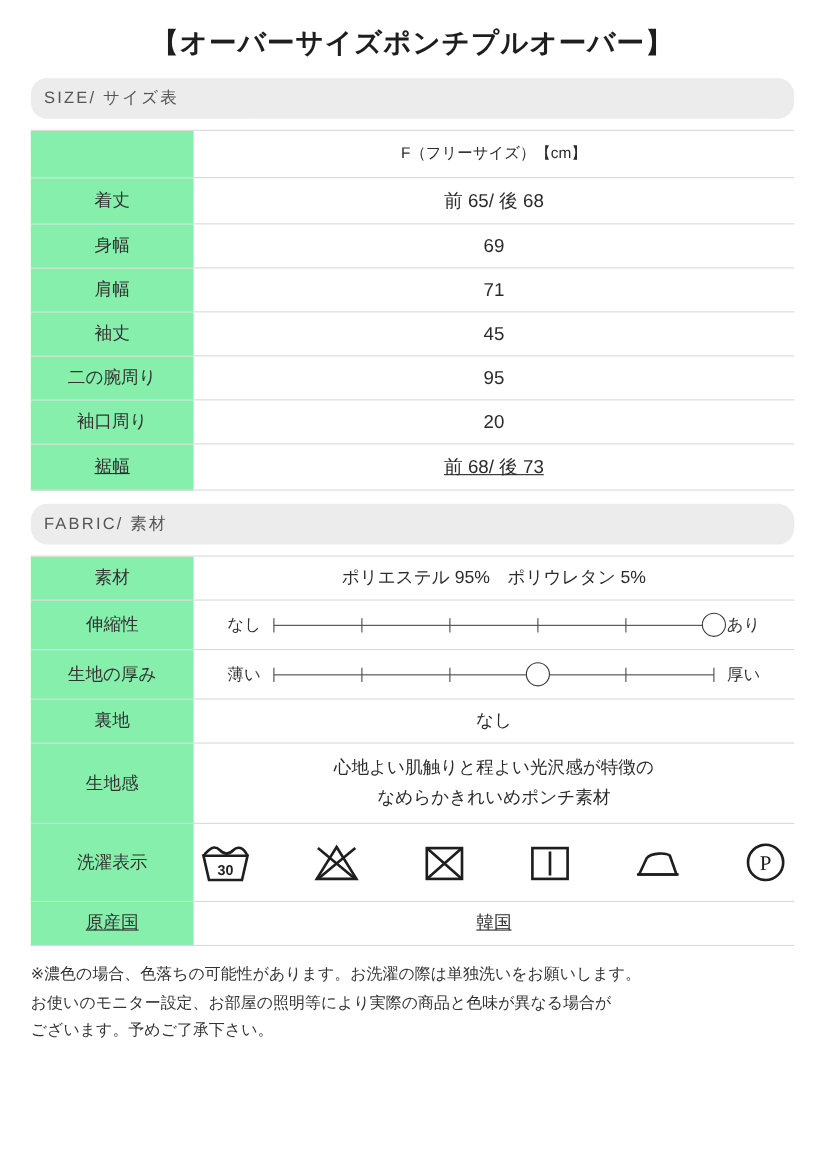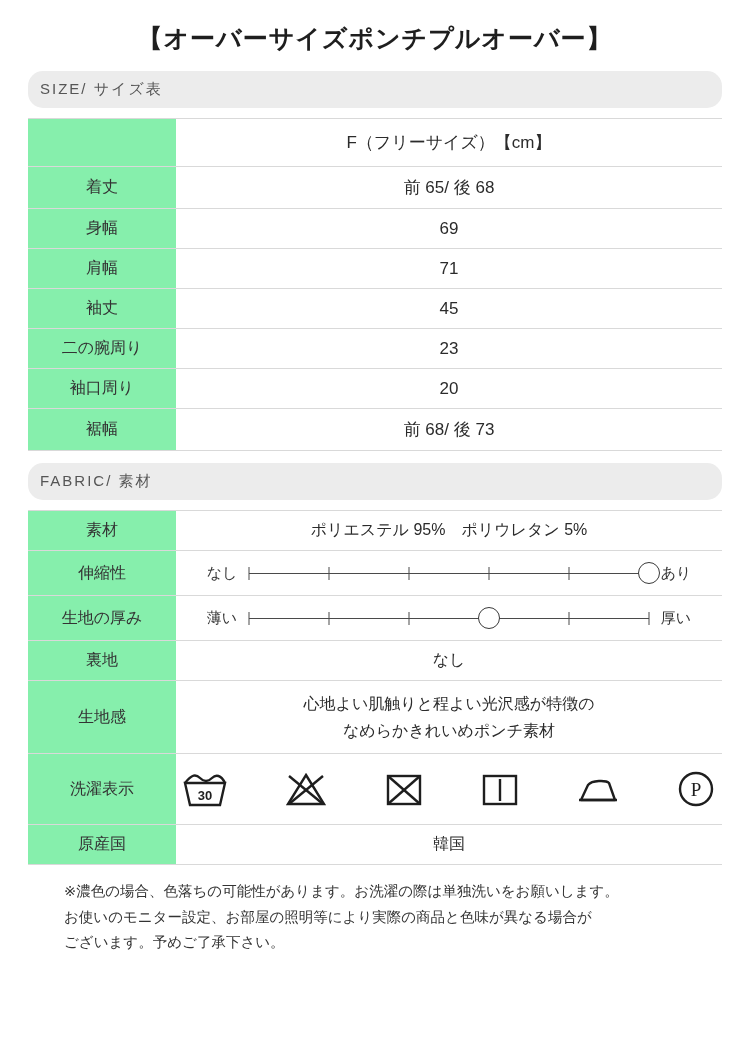--- a/index.html
+++ b/index.html
@@ -32,35 +32,35 @@
     padding: 9px 12px;
     margin-bottom: 10px;
     border-radius: 15px;
   }
   table {
     width: 100%;
     border-collapse: collapse;
     table-layout: fixed;
   }
   table tr { border-top: 1px solid #d9d9d9; }
-  table tr:last-child { border-bottom: 1px solid #d9d9d9; }
+  table tr:last-child { border-bottom: 1px solid #d9d9d9; text-decoration: underline; }
   td {
     padding: 9px 6px;
     font-size: 16px;
     text-align: center;
     vertical-align: middle;
   }
   td.label {
     background: #86efac;
     width: 148px;
     color: #333;
     font-size: 16px;
   }
   .size-table td.value { font-size: 17px; }
-  .size-table tr.header td { padding: 12px 6px; font-size: 17px; }
+  .size-table tr.header td { padding: 12px 6px; font-size: 14px; }
 
   
   .scale-row {
     display: flex;
     align-items: center;
     justify-content: center;
     gap: 10px;
     padding: 0 8px;
   }
   .scale-end {
@@ -105,21 +105,21 @@
     gap: 14px;
     padding: 6px 0;
   }
   .wash-icons svg { display: block; }
   .notes {
     margin-top: 14px;
     font-size: 14.5px;
     line-height: 1.75;
     color: #333;
   }
-  .notes div { white-space: nowrap; margin-left: 36px; }
+  .notes div { white-space: nowrap; }
   .sp8 { height: 12px; }
 </style>
 </head>
 <body>
 
 <div class="page">
 
   <div class="title">【オーバーサイズポンチプルオーバー】</div>
 
   <div class="section-head">SIZE/ サイズ表</div>
@@ -141,21 +141,21 @@
       <tr>
         <td class="label">肩幅</td>
         <td class="value">71</td>
       </tr>
       <tr>
         <td class="label">袖丈</td>
         <td class="value">45</td>
       </tr>
       <tr>
         <td class="label">二の腕周り</td>
-        <td class="value">23</td>
+        <td class="value">95</td>
       </tr>
       <tr>
         <td class="label">袖口周り</td>
         <td class="value">20</td>
       </tr>
       <tr>
         <td class="label">裾幅</td>
         <td class="value">前 68/ 後 73</td>
       </tr>
     </tbody>

